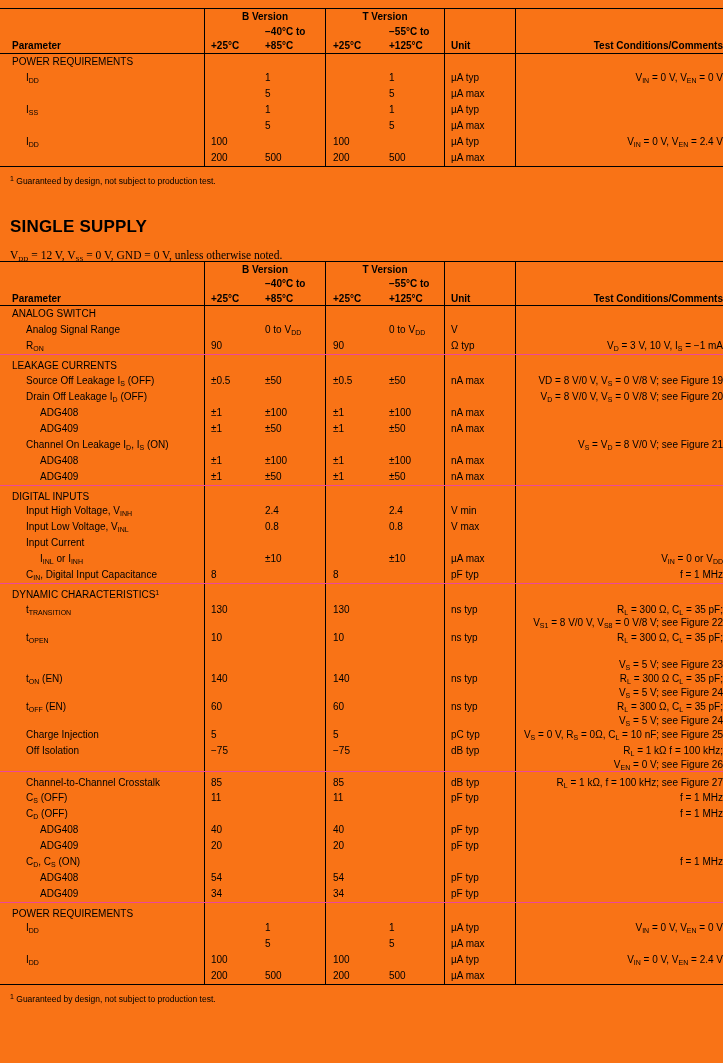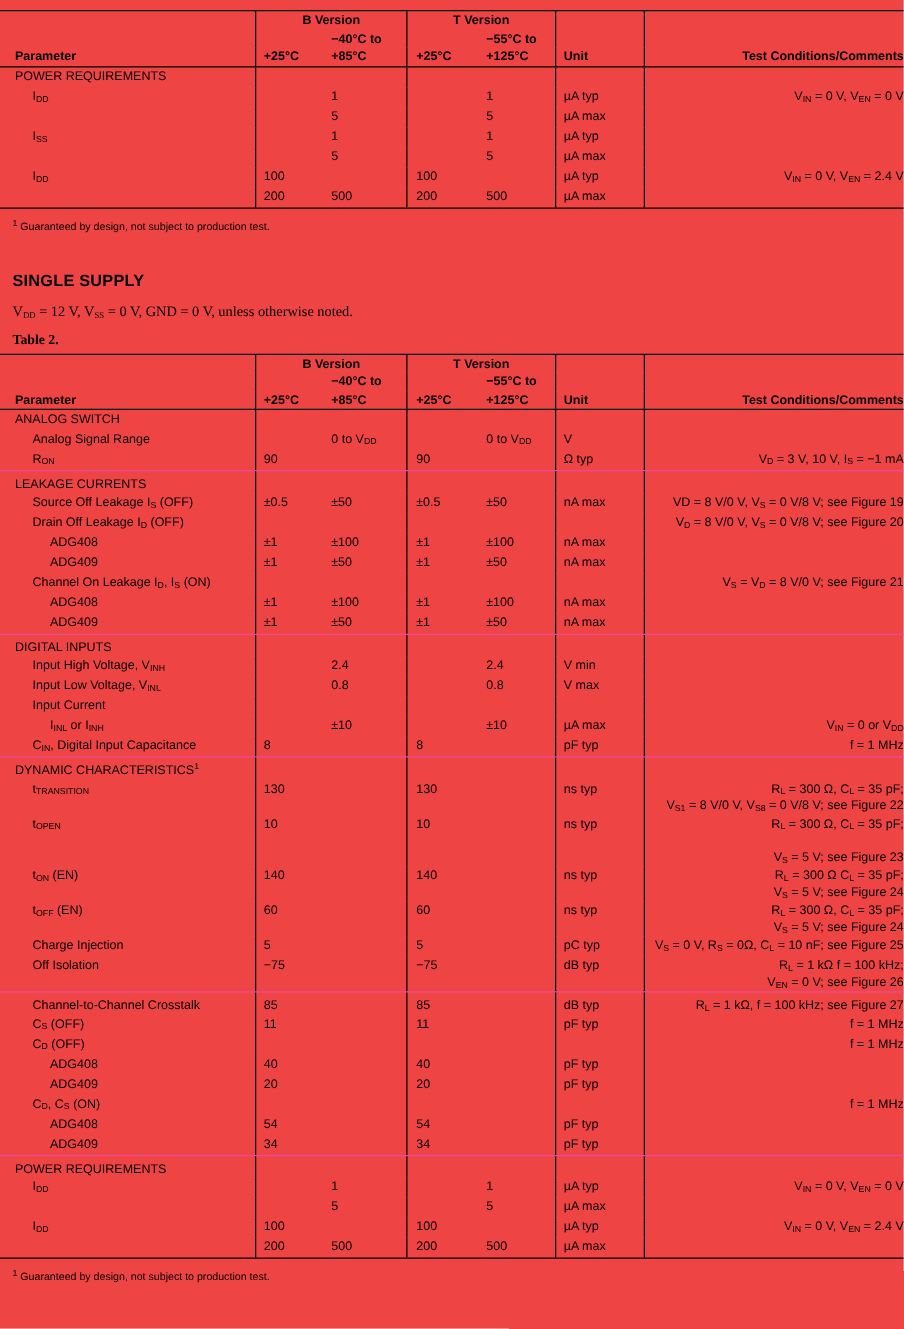--- a/index.html
+++ b/index.html
@@ -1,16 +1,16 @@
 <!DOCTYPE html>
 <html><head>
 <meta charset="utf-8">
 <style>
   html,body{margin:0;padding:0;background:#fff;}
-  .page{position:relative;width:723px;min-height:1063px;background:#ef4444;color:#000;
+  .page{position:relative;width:723px;min-height:1063px;background:#f97316;color:#000;
         font-family:"Liberation Sans",sans-serif;padding-top:8px;box-sizing:border-box;}
   
   .spec{width:723px;border-top:1px solid #000;border-bottom:1.5px solid #000;}
   .hdr{border-bottom:1.5px solid #000;}
   .row{display:flex;min-height:16px;align-items:stretch;}
   .hdr .row{min-height:14px;}
   .cell{box-sizing:border-box;font-size:10px;line-height:13.5px;padding-top:1px;}
   .hdr .cell{font-weight:bold;}
   .bR{border-right:1px solid #000;}
   .c-param{width:205px;padding-left:12px;}
@@ -22,21 +22,21 @@
   .c-cond{flex:1;padding-left:5px;white-space:pre-line;text-align:right;}
   .c-group{width:121px;text-align:center;padding-left:0;}
   .c-group2{width:119px;text-align:center;padding-left:0;}
   .indent1{padding-left:26px;}
   .indent2{padding-left:40px;}
   .rule{border-top:1px solid #ec4899;}
   .rule .cell{padding-top:4px;}
   sub{font-size:7px;line-height:0;vertical-align:-1.5px;}
   sup{font-size:7px;line-height:0;vertical-align:3.5px;}
   .footnote{font-size:8.5px;line-height:11px;margin:9px 0 0 10px;}
-  .ss-title{font-weight:bold;font-size:13px;margin:30px 0 0 10px;letter-spacing:0.2px;}
+  .ss-title{font-weight:bold;font-size:17px;margin:30px 0 0 10px;letter-spacing:0.2px;}
   .conditions{font-family:"Liberation Serif",serif;font-size:11.5px;margin:12px 0 0 10px;}
   .table-caption{font-family:"Liberation Serif",serif;font-weight:bold;font-size:11px;margin:10px 0 5px 10px;}
 </style>
 </head>
 <body>
 
 <div class="page">
   <div class="spec" id="table1">
       <div class="hdr">
         <div class="row">
@@ -125,21 +125,20 @@
         <div class="cell c-b85 bR">500</div>
         <div class="cell c-t25">200</div>
         <div class="cell c-t125 bR">500</div>
         <div class="cell c-unit bR">µA max</div>
         <div class="cell c-cond"></div>
       </div>
     </div>
   <div class="footnote"><sup>1</sup> Guaranteed by design, not subject to production test.</div>
   <div class="ss-title">SINGLE SUPPLY</div>
   <div class="conditions">V<sub>DD</sub> = 12 V, V<sub>SS</sub> = 0 V, GND = 0 V, unless otherwise noted.</div>
-  <div class="table-caption">Table 2.</div>
   <div class="spec" id="table2">
       <div class="hdr">
         <div class="row">
           <div class="cell c-param bR"></div>
           <div class="cell c-group bR">B Version</div>
           <div class="cell c-group2 bR">T Version</div>
           <div class="cell c-unit bR"></div>
           <div class="cell c-cond"></div>
         </div>
         <div class="row">

